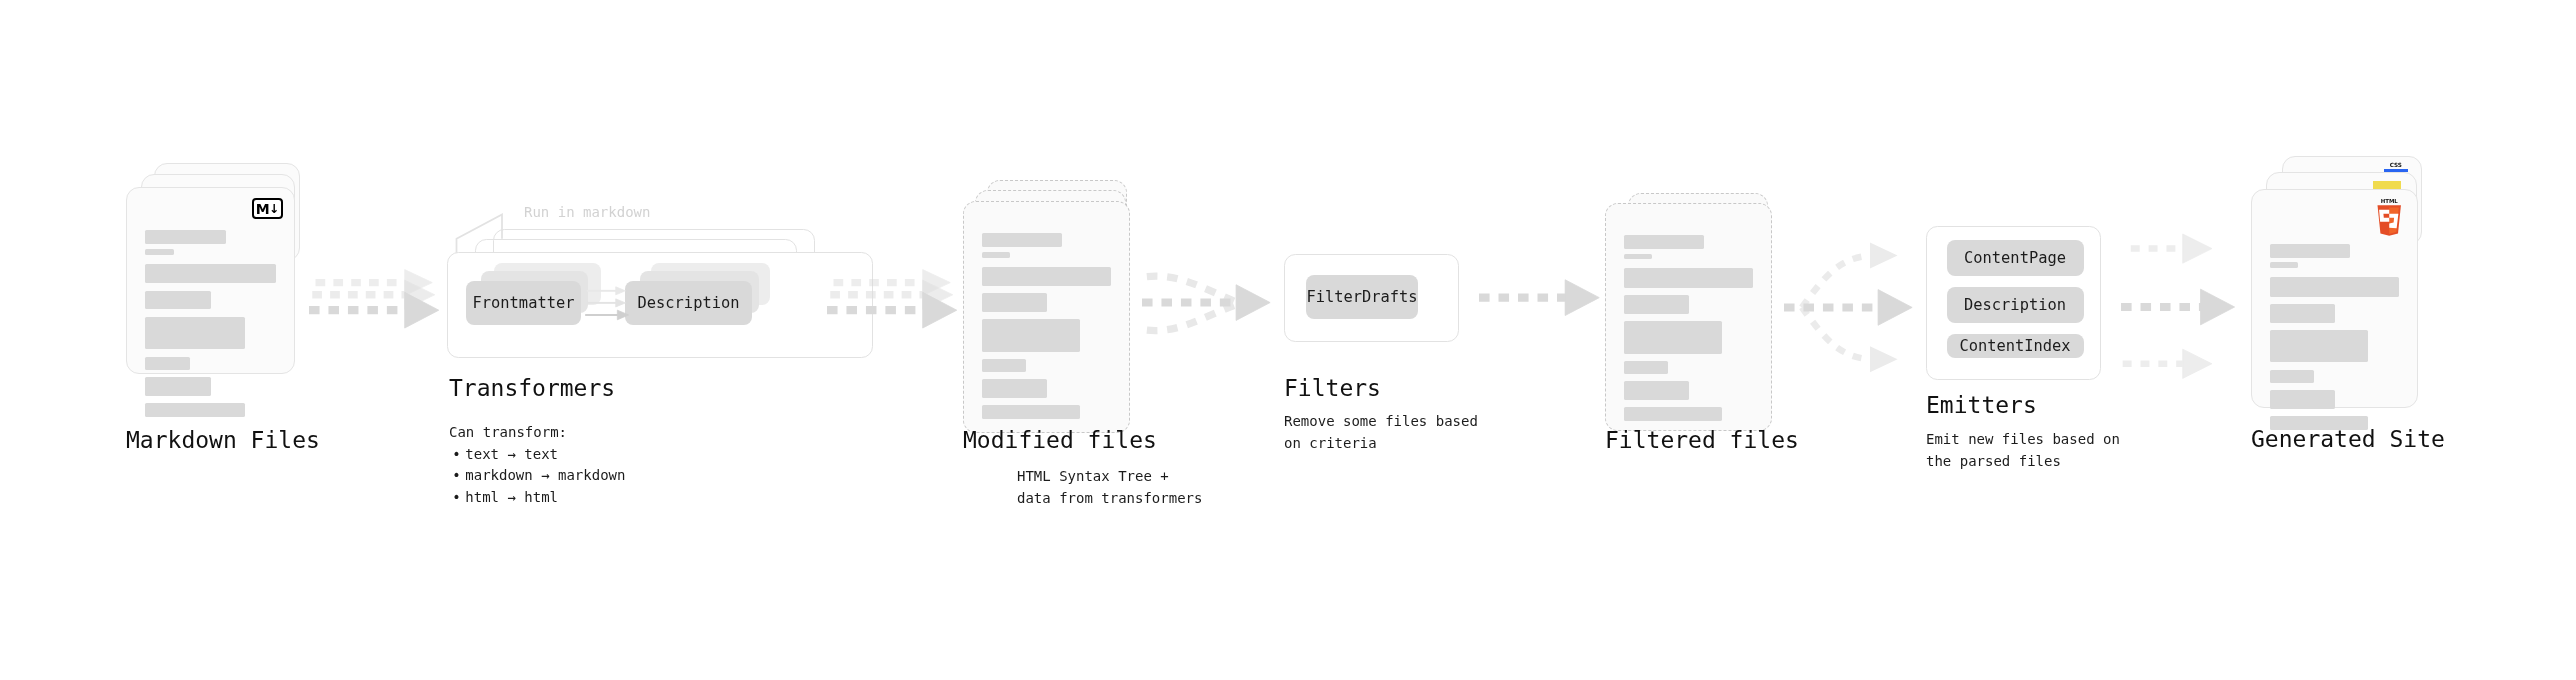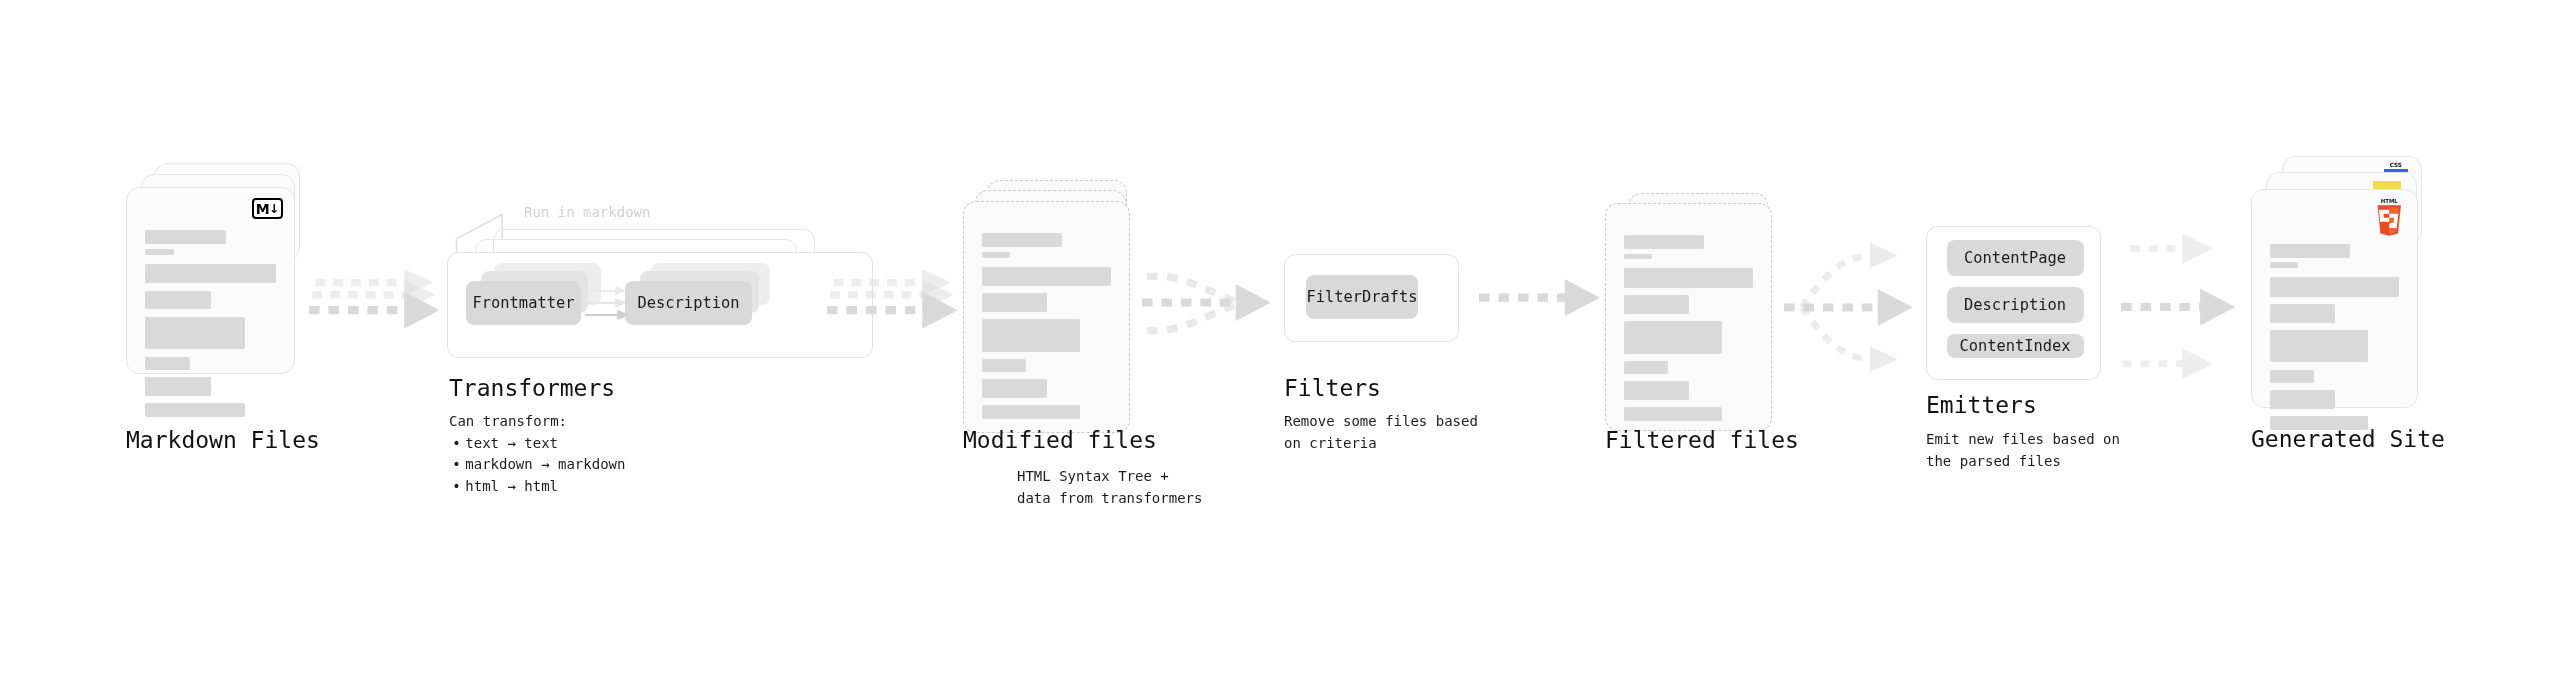--- a/index.html
+++ b/index.html
@@ -190,21 +190,21 @@
         </g>
         <g stroke="#cfcfcf" fill="#cfcfcf">
           <line x1="0" y1="36" x2="42" y2="36" stroke-width="2.4"></line>
           <polygon points="40,30 54,36 40,42"></polygon>
         </g>
       </svg>
     </div>
   </div>
 
   <div class="title" style="left:449px; top:375px;">Transformers</div>
-  <div class="bullets" style="left:449px; top:411px;">
+  <div class="bullets" style="left:449px; top:422px;">
     <div class="lead">Can transform:</div>
     <ul>
       <li>text → text</li>
       <li>markdown → markdown</li>
       <li>html → html</li>
     </ul>
   </div>
 
   <svg style="left:827px; top:268px; width:146px; height:73px;" viewBox="0 0 180 90" width="146" height="73">
     <g stroke="#d9d9d9" fill="#d9d9d9" opacity="0.45">

